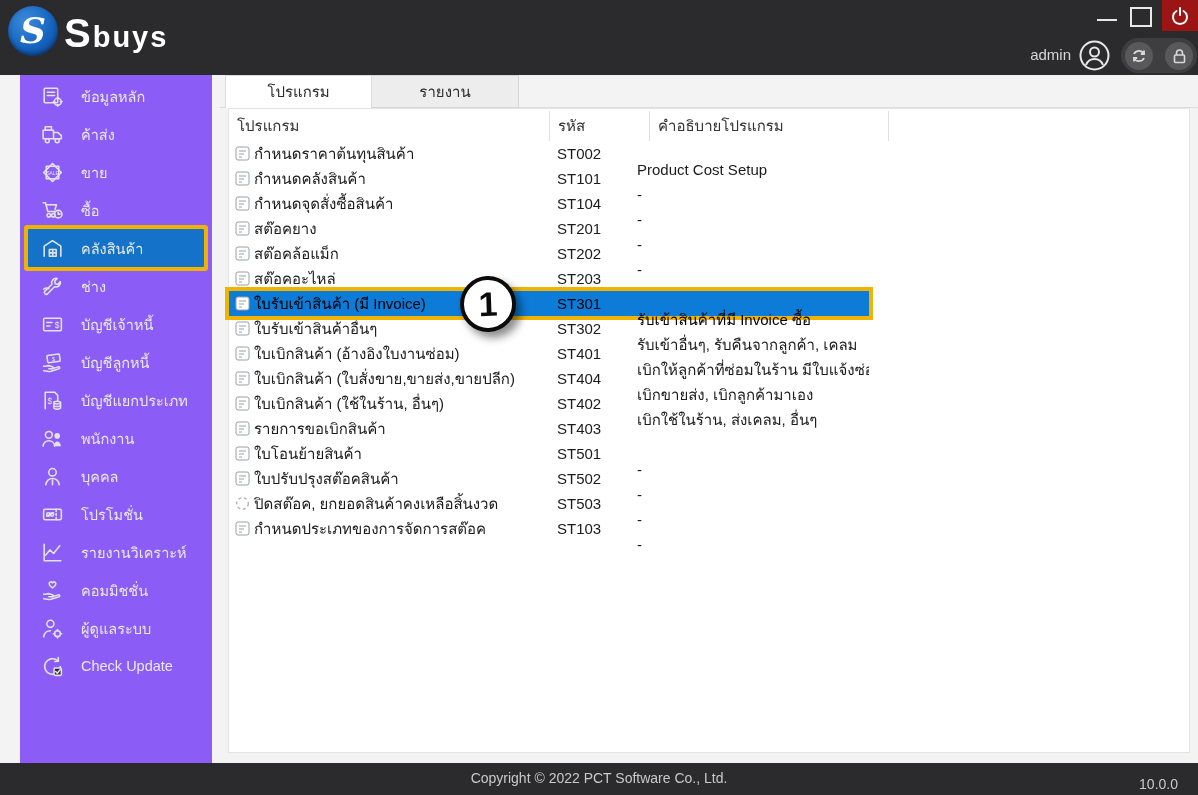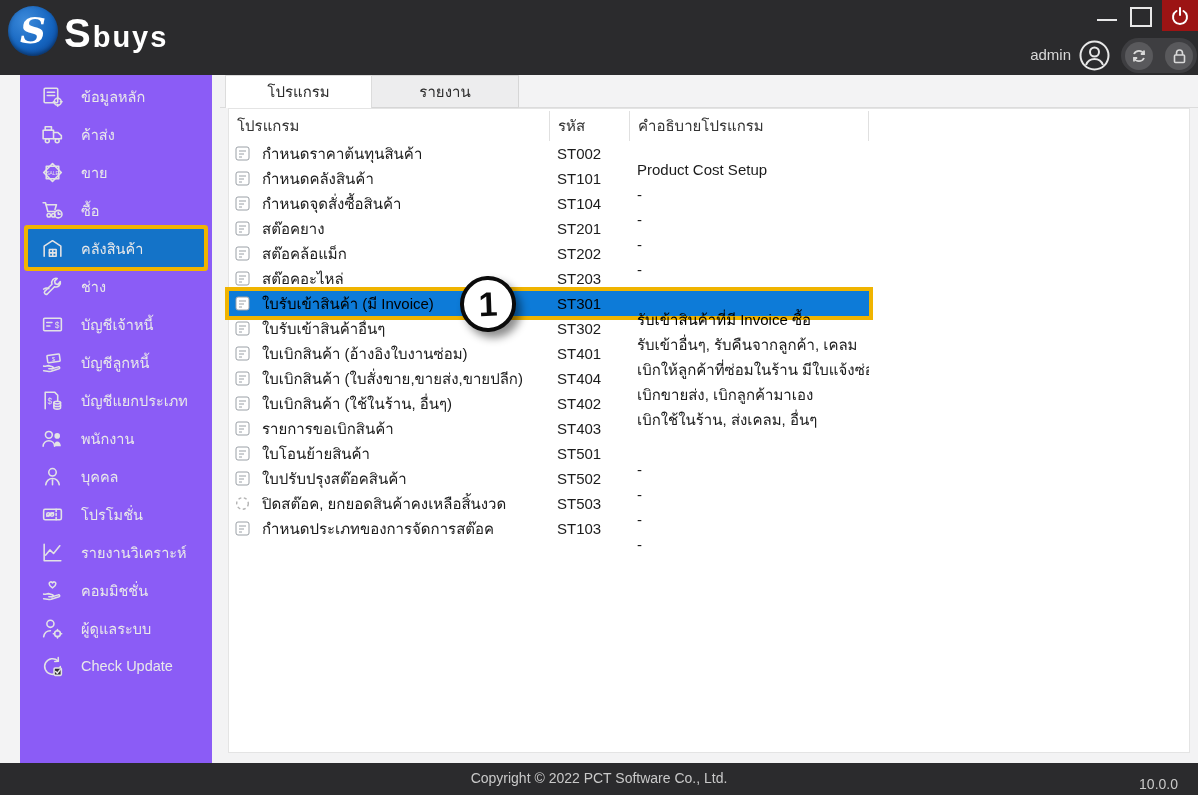--- a/index.html
+++ b/index.html
@@ -45,24 +45,24 @@
     font-size:15px; color:#2d2d2d; cursor:pointer; }
   .tab.active { background:#fff; border:1px solid #dcdcdc; border-bottom:none; position:relative; z-index:2; margin-bottom:-1px; }
   .tab.inactive { background:#ededee; border:1px solid #d6d6d6; border-left:none; }
 
   .panel { position:absolute; left:8px; top:33px; width:962px; height:645px; background:#fff; border:1px solid #e4e4e4; }
 
   .thead { display:flex; height:30px; align-items:center; margin-top:2px; font-size:15px; color:#333; }
   .thead .hc1 { width:320px; padding-left:8px; height:100%; display:flex; align-items:center; }
   .thead .hc2 { width:80px;  padding-left:8px; height:100%; display:flex; align-items:center; border-left:1px solid #e0e0e0; }
   .thead .hc3 { width:240px; padding-left:8px; height:100%; display:flex; align-items:center;
-    border-left:1px solid #e0e0e0; border-right:1px solid #e0e0e0; }
+    border-left:1px solid #e0e0e0; border-right:1px solid #e0e0e0;margin-left:20px; }
 
   .trow { display:flex; height:25px; align-items:center; width:640px; font-size:15px; color:#1b1b1b; cursor:pointer; }
-  .trow .c1 { width:320px; display:flex; align-items:center; padding-left:6px; gap:12px; overflow:hidden; white-space:nowrap; }
+  .trow .c1 { width:320px; display:flex; align-items:center; padding-left:6px; gap:4px; overflow:hidden; white-space:nowrap; }
   .trow .c2 { width:80px; padding-left:8px; }
   .trow .c3 { width:240px; padding-left:8px; overflow:hidden; white-space:nowrap;margin-top:32px; }
   .trow.selected { background:#0d7bd8; color:#000000; box-shadow:0 0 0 4px #f0b400; position:relative; z-index:2; }
   .ricon { flex:0 0 15px; width:15px; height:15px; }
 
   
   .step-circle { position:absolute; left:460px; top:276px; width:56px; height:56px; background:#fff;
     border:4px solid #0b0b0b; border-radius:50%; z-index:6;
     display:flex; align-items:center; justify-content:center;
     font-size:34px; font-weight:bold; color:#0b0b0b;

